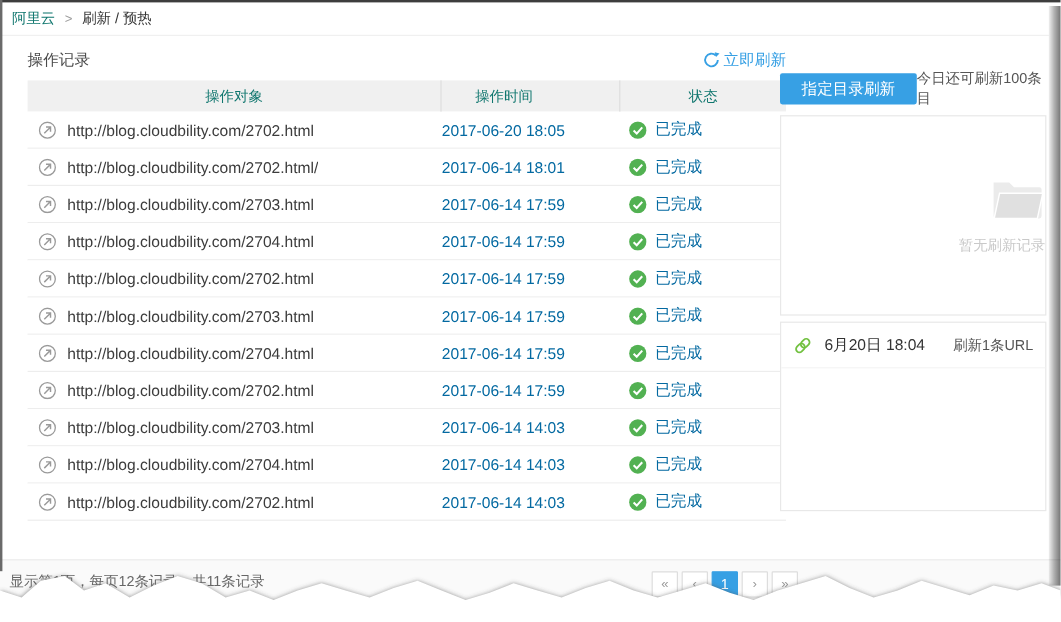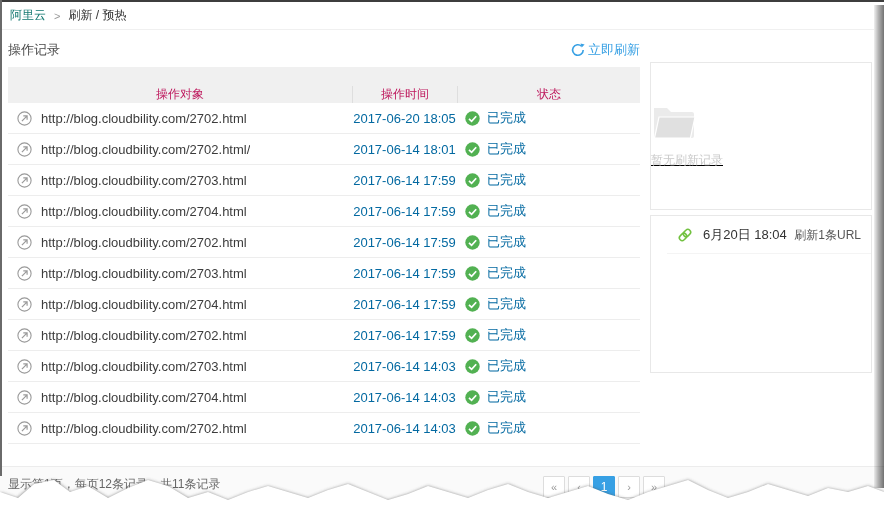--- a/index.html
+++ b/index.html
@@ -18,49 +18,49 @@
   }
   
   .breadcrumb {
     position:absolute; left:0; top:2px; width:874px; height:28px;
     border-bottom:1px solid #f0f0f0; display:flex; align-items:center;
     padding-left:10px; font-size:12px; color:#333; background:#fff;
   }
   .breadcrumb a { color:#0f766e; text-decoration:none; cursor:pointer; }
   .breadcrumb .sep { color:#999; margin:0 8px; font-size:11px; }
   
-  .main-left { position:absolute; left:8px; top:30px; width:632px; }
+  .main-left { position:absolute; left:23px; top:30px; width:632px; }
   .panel-head { display:flex; align-items:center; justify-content:space-between; height:22px; margin-top:9px; }
   .panel-title { font-size:13px; color:#4a4a4a; }
   .refresh-link { display:flex; align-items:center; gap:3px; font-size:13px; color:#37a0e4; cursor:pointer; }
   
   .table { margin-top:6px; width:632px; font-size:13px; }
-  .thead { display:flex; height:36px; background:#f0f0f0; color:#be185d; font-size:12px;align-items:flex-end; }
+  .thead { display:flex; height:26px; background:#f0f0f0; color:#0f766e; font-size:12px; }
   .thead .cell { display:flex; align-items:center; justify-content:center; }
   .thead .c2, .thead .c3 { border-left:1px solid #dedede; }
   .c1 { flex:0 0 344px; }
   .c2 { flex:0 0 105px; }
-  .c3 { flex:1 1 auto; }
+  .c3 { flex:1 1 auto;margin-left:44px; }
   .trow { display:flex; height:31px; border-bottom:1px solid #ededed; align-items:center; background:#fff; }
   .trow .c1 { display:flex; align-items:center; gap:9px; padding-left:9px; color:#3c3c3c; }
   .trow .c2 { text-align:center; color:#0369a1; }
   .trow .c3 { display:flex; align-items:center; gap:7px; padding-left:8px; color:#0369a1; }
   .url-text { white-space:nowrap; overflow:hidden; }
   
   .side { position:absolute; left:650px; top:57px; width:222px; }
   .side-head { display:flex; align-items:center; justify-content:space-between; }
   .btn { height:26px; line-height:26px; padding:0 18px; border-radius:2px; color:#fff; font-size:13px; border:none; cursor:pointer; white-space:nowrap; }
   .btn-blue { background:#37a0e4; }
   .btn-green { background:#72c140; padding:0 12px; }
   .quota { font-size:12px; color:#555; }
   .side-box { margin-top:5px; border:1px solid #e8e8e8; background:#fff; }
-  .box-empty { height:148px; display:flex; flex-direction:column; align-items:flex-start; justify-content:center;text-decoration:underline; }
+  .box-empty { height:167px; display:flex; flex-direction:column; align-items:flex-end; justify-content:center; }
   .empty-text { margin-top:12px; font-size:12px; color:#c9c9c9; }
   .sec2 { margin-top:28px; }
-  .box-records { height:158px;padding-left:16px; }
+  .box-records { height:158px; }
   .record-row { display:flex; align-items:center; padding:10px 10px 9px 10px; border-bottom:1px solid #f4f4f4; }
   .record-time { margin-left:10px; font-size:13px; color:#333; }
   .record-desc { margin-left:auto; font-size:12px; color:#555; }
   
   .footer { position:absolute; left:0; top:466px; width:884px; height:52px; background:#fafafa; border-top:1px solid #ececec; z-index:1; }
   .footer-summary { position:absolute; left:8px; top:9px; font-size:12px; color:#666; }
   .pagination { position:absolute; left:543px; top:9px; display:flex; gap:3px; }
   .page-btn { width:22px; height:22px; line-height:20px; text-align:center; font-size:11px;
     border:1px solid #ddd; background:#fff; color:#999; border-radius:1px; cursor:pointer; }
   .page-btn.active { background:#37a0e4; border-color:#37a0e4; color:#fff; font-size:12px; }
@@ -343,20 +343,24 @@
                 </svg>
               </span>
               <span>已完成</span>
             </div>
           </div>
         </div>
     </div>
   </div>
 
   <div class="side">
+    <div class="side-head">
+      <button class="btn btn-blue">指定目录刷新</button>
+      <span class="quota">今日还可刷新100条目</span>
+    </div>
     <div class="side-box box-empty">
       <span>
         <svg width="46" height="37" viewBox="0 0 46 37">
           <path d="M3 5 h13 l4 4 h21 a2 2 0 0 1 2 2 v22 a2 2 0 0 1 -2 2 H5 a2 2 0 0 1 -2 -2 Z" fill="#ebebeb"></path>
           <path d="M8 14 h36 l-4.5 21 H3.5 Z" fill="#e0e0e0" stroke="#fff" stroke-width="1.2"></path>
         </svg>
       </span>
       <span class="empty-text">暂无刷新记录</span>
     </div>
 

